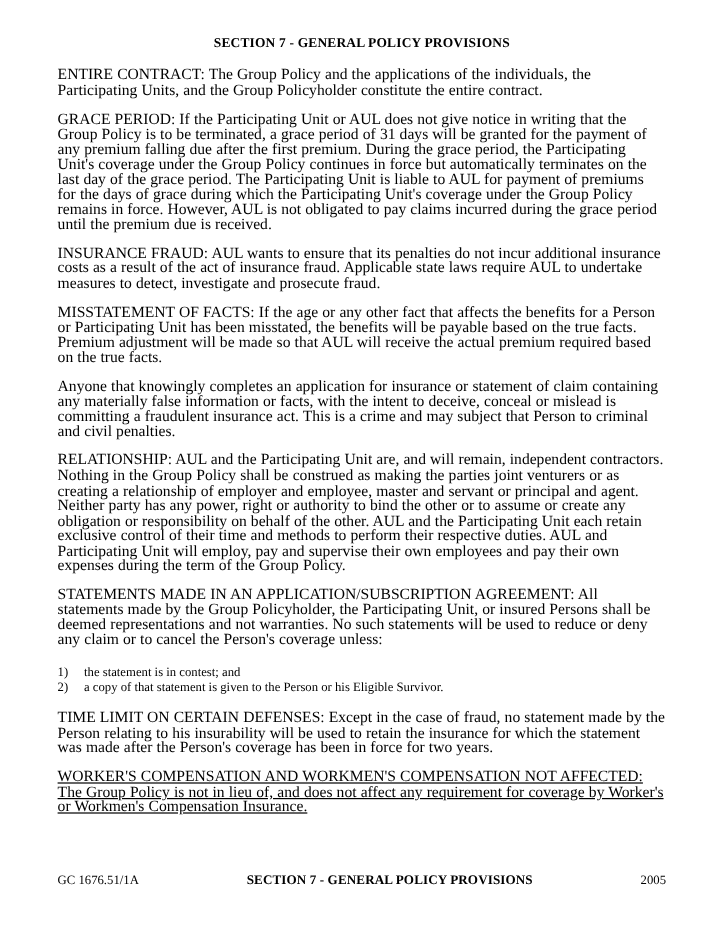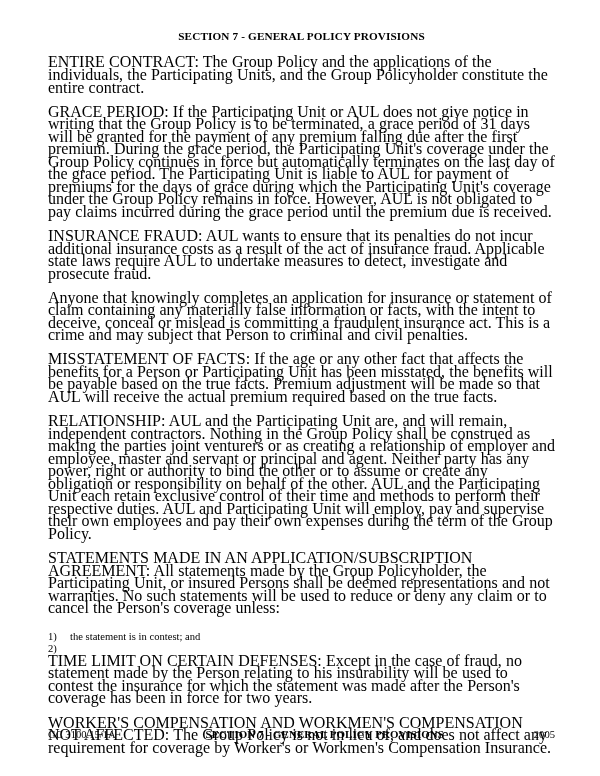--- a/index.html
+++ b/index.html
@@ -37,29 +37,30 @@
   .doc-heading {
     text-align: center;
     font-weight: bold;
     font-size: 11.2px;
     letter-spacing: 0.15px;
     margin: 0 0 13px 0;
     line-height: 1.2;
   }
 
   .para {
-    font-size: 16px;
+    font-size: 13px;
     line-height: 12.55px;
     text-align: left;
     margin: 0 0 11.5px 0;
     word-spacing: 0.18px;
   }
 
   .para:last-child {
     margin-bottom: 0;
+    text-decoration: underline;
   }
 
   .list {
     margin: 0;
     padding: 0;
     list-style: none;
   }
 
   .list-item {
     font-size: 10.6px;
@@ -116,44 +117,45 @@
   <div class="content">
 
     <h1 class="doc-heading">SECTION 7 - GENERAL POLICY PROVISIONS</h1>
 
     <p class="para">ENTIRE CONTRACT: The Group Policy and the applications of the individuals, the Participating Units, and the Group Policyholder constitute the entire contract.</p>
 
     <p class="para">GRACE PERIOD: If the Participating Unit or AUL does not give notice in writing that the Group Policy is to be terminated, a grace period of 31 days will be granted for the payment of any premium falling due after the first premium.  During the grace period, the Participating Unit's coverage under the Group Policy continues in force but automatically terminates on the last day of the grace period.  The Participating Unit is liable to AUL for payment of premiums for the days of grace during which the Participating Unit's coverage under the Group Policy remains in force.  However, AUL is not obligated to pay claims incurred during the grace period until the premium due is received.</p>
 
     <p class="para">INSURANCE FRAUD: AUL wants to ensure that its penalties do not incur additional insurance costs as a result of the act of insurance fraud.  Applicable state laws require AUL to undertake measures to detect, investigate and prosecute fraud.</p>
 
+    <p class="para">MISSTATEMENT OF FACTS: If the age or any other fact that affects the benefits for a Person or Participating Unit has been misstated, the benefits will be payable based on the true facts. Premium adjustment will be made so that AUL will receive the actual premium required based on the true facts.</p>
+
     <p class="para">Anyone that knowingly completes an application for insurance or statement of claim containing any materially false information or facts, with the intent to deceive, conceal or mislead is committing a fraudulent insurance act.  This is a crime and may subject that Person to criminal and civil penalties.</p>
-
-    <p class="para">MISSTATEMENT OF FACTS: If the age or any other fact that affects the benefits for a Person or Participating Unit has been misstated, the benefits will be payable based on the true facts. Premium adjustment will be made so that AUL will receive the actual premium required based on the true facts.</p>
 
     <p class="para">RELATIONSHIP: AUL and the Participating Unit are, and will remain, independent contractors.  Nothing in the Group Policy shall be construed as making the parties joint venturers or as creating a relationship of employer and employee, master and servant or principal and agent.  Neither party has any power, right or authority to bind the other or to assume or create any obligation or responsibility on behalf of the other.  AUL and the Participating Unit each retain exclusive control of their time and methods to perform their respective duties.  AUL and Participating Unit will employ, pay and supervise their own employees and pay their own expenses during the term of the Group Policy.</p>
 
     <div>
       <p class="para" style="margin-bottom:16px;">STATEMENTS MADE IN AN APPLICATION/SUBSCRIPTION AGREEMENT: All statements made by the Group Policyholder, the Participating Unit, or insured Persons shall be deemed representations and not warranties. No such statements will be used to reduce or deny any claim or to cancel the Person's coverage unless:</p>
       <ol class="list">
         <li class="list-item">
           <span class="list-marker">1)</span>
           <span>the statement is in contest; and</span>
         </li>
         <li class="list-item">
           <span class="list-marker">2)</span>
+          <span>a copy of that statement is given to the Person or his Eligible Survivor.</span>
         </li>
       </ol>
     </div>
 
-    <p class="para" style="margin-top:11.5px;">TIME LIMIT ON CERTAIN DEFENSES: Except in the case of fraud, no statement made by the Person relating to his insurability will be used to contest the insurance for which the statement was made after the Person's coverage has been in force for two years.</p>
+    <p class="para" style="margin-top:11.5px;">TIME LIMIT ON CERTAIN DEFENSES: Except in the case of fraud, no statement made by the Person relating to his insurability will be used to retain the insurance for which the statement was made after the Person's coverage has been in force for two years.</p>
 
     <p class="para">WORKER'S COMPENSATION AND WORKMEN'S COMPENSATION NOT AFFECTED: The Group Policy is not in lieu of, and does not affect any requirement for coverage by Worker's or Workmen's Compensation Insurance.</p>
 
   </div>
 
   <div class="footer">
-    <span class="footer-left">GC 3100.15/1A</span>
+    <span class="footer-left">GC 1676.51/1A</span>
     <span class="footer-center">SECTION 7 - GENERAL POLICY PROVISIONS</span>
     <span class="footer-right">2005</span>
   </div>
 
 </div>
 
 </body></html>

